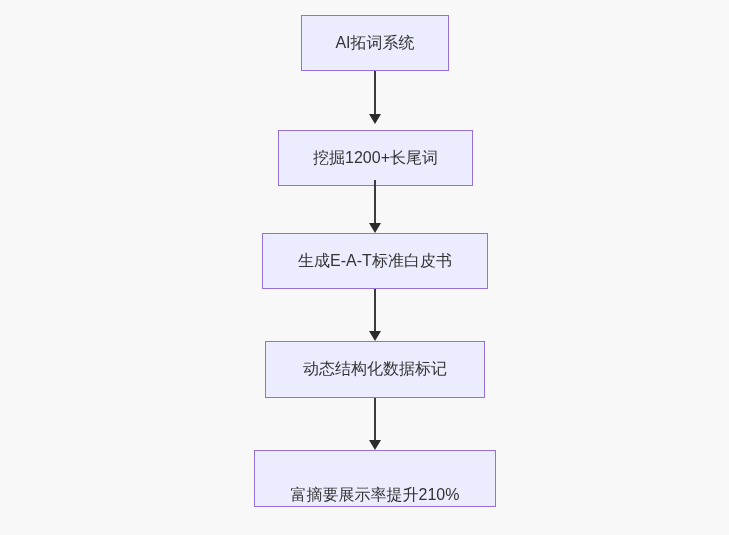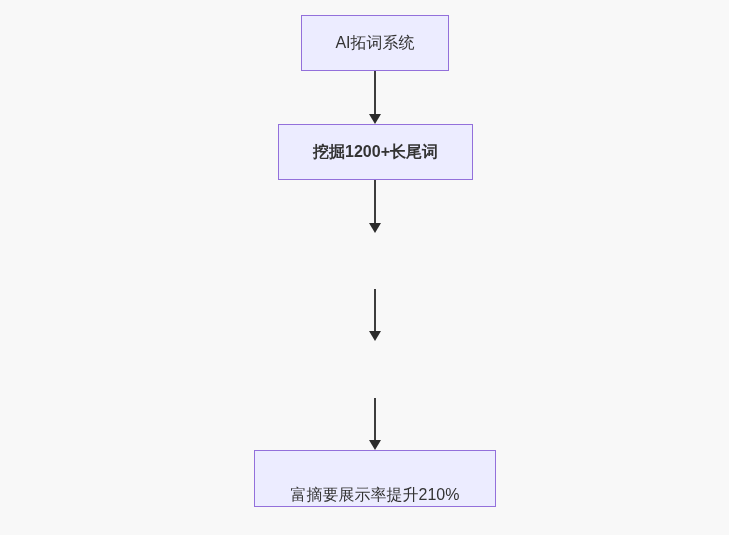--- a/index.html
+++ b/index.html
@@ -26,21 +26,21 @@
     border: 1px solid #9370DB;
     display: flex;
     align-items: center;
     justify-content: center;
     color: #333333;
     font-size: 16px;
     text-align: center;
     white-space: nowrap;
   }
   .node-1 { left: 301px; top: 15px;  width: 148px; height: 56px; }
-  .node-2 { left: 278px; top: 124px; width: 195px; height: 56px; font-weight: bold; }
+  .node-2 { left: 278px; top: 130px; width: 195px; height: 56px; }
   .node-3 { left: 262px; top: 233px; width: 226px; height: 56px; }
   .node-4 { left: 265px; top: 341px; width: 220px; height: 57px; }
   .node-5 { left: 254px; top: 450px; width: 242px; height: 57px; align-items: flex-end; }
 
   .edge {
     position: absolute;
     left: 368px;   
     width: 14px;
   }
   .edge-1 { top: 71px;  height: 53px; }
@@ -85,26 +85,32 @@
 
   <div class="node node-2">
     <span>挖掘1200+长尾词</span>
   </div>
 
   <div class="edge edge-2">
     <div class="edge-line"></div>
     <div class="edge-head"></div>
   </div>
 
+  <div class="node node-3">
+    <span>生成E-A-T标准白皮书</span>
+  </div>
 
   <div class="edge edge-3">
     <div class="edge-line"></div>
     <div class="edge-head"></div>
   </div>
 
+  <div class="node node-4">
+    <span>动态结构化数据标记</span>
+  </div>
 
   <div class="edge edge-4">
     <div class="edge-line"></div>
     <div class="edge-head"></div>
   </div>
 
   <div class="node node-5">
     <span>富摘要展示率提升210%</span>
   </div>
 

